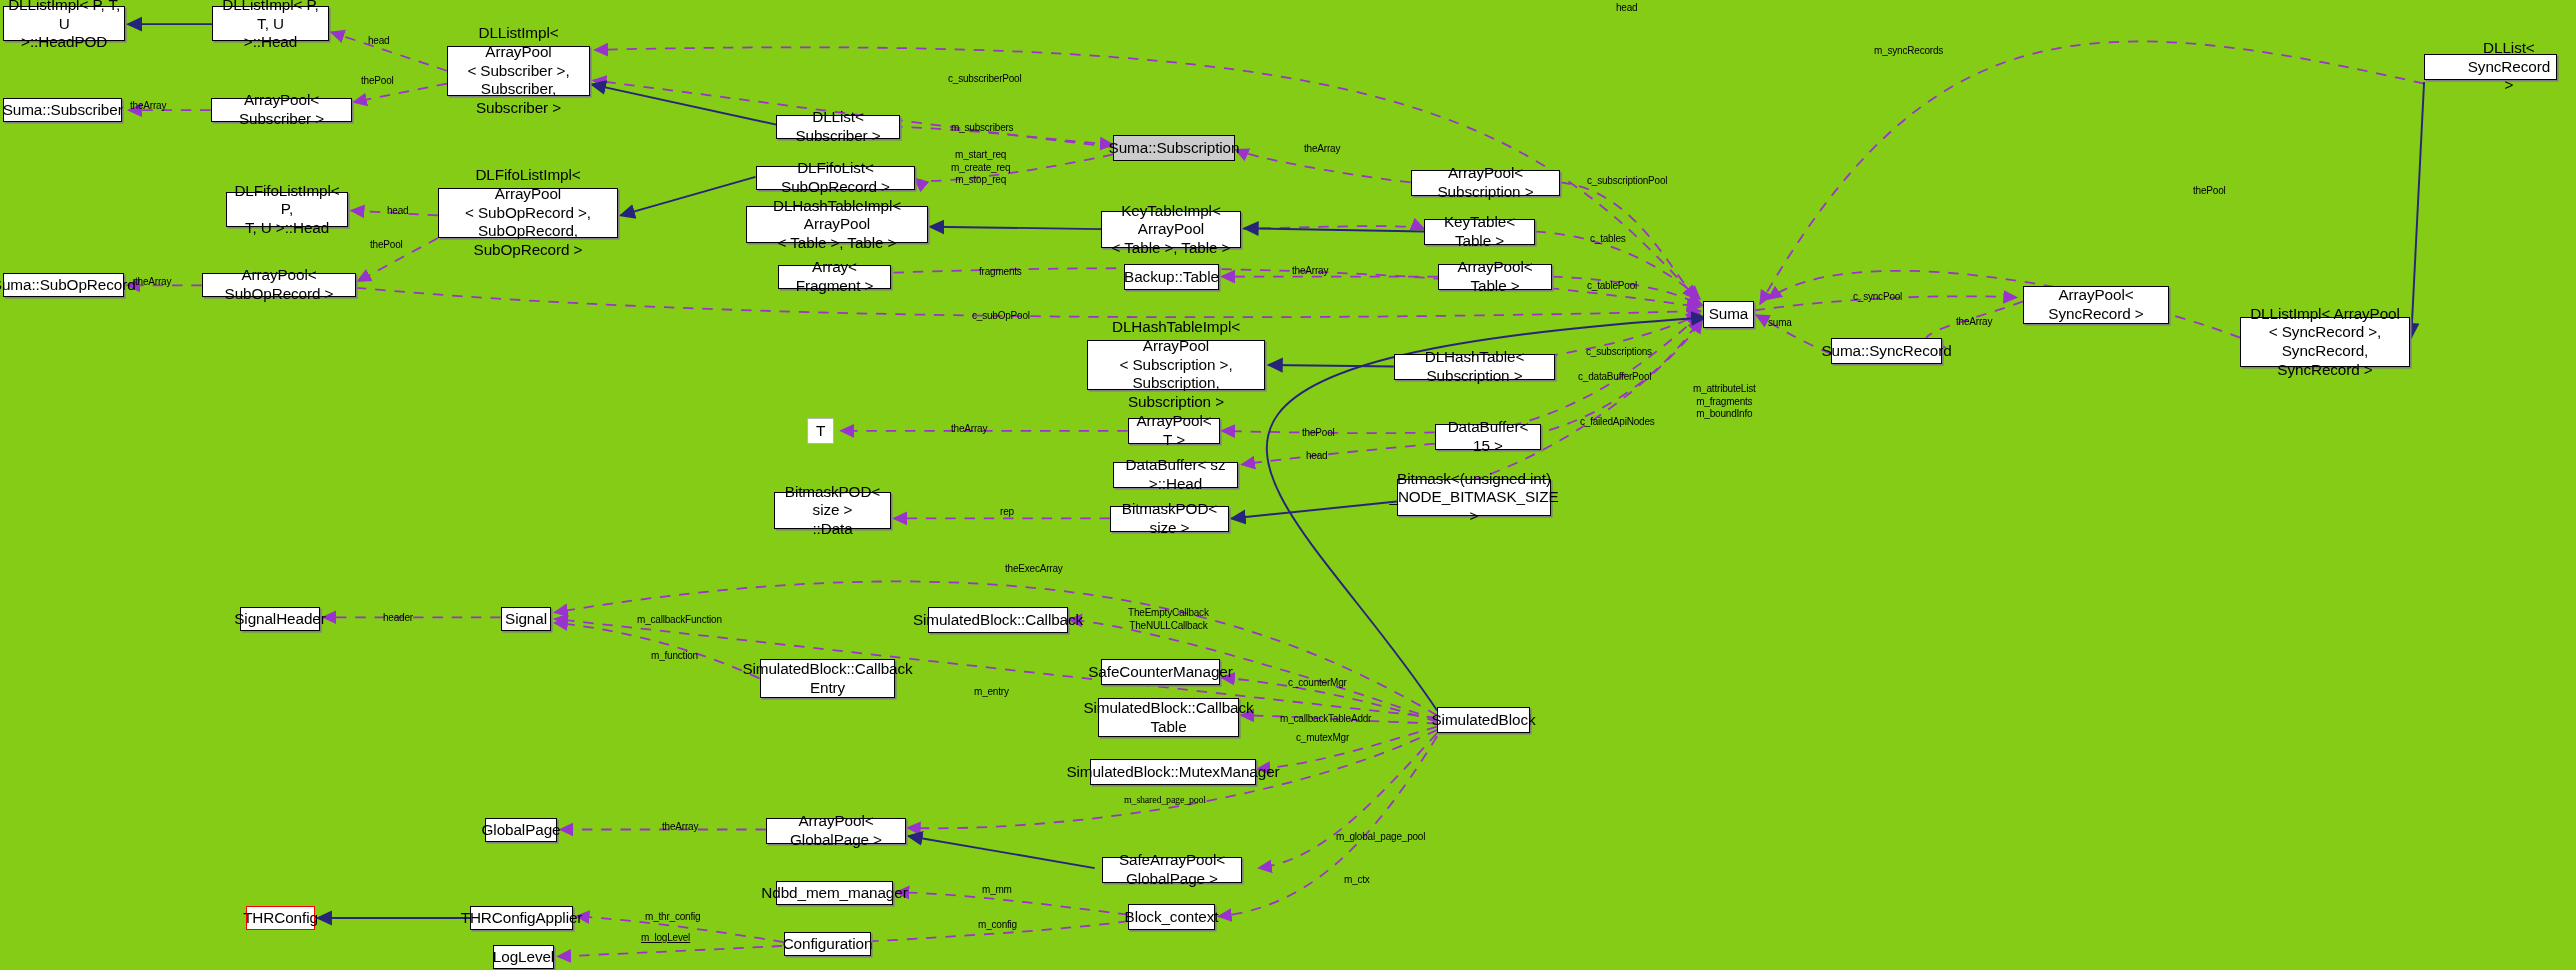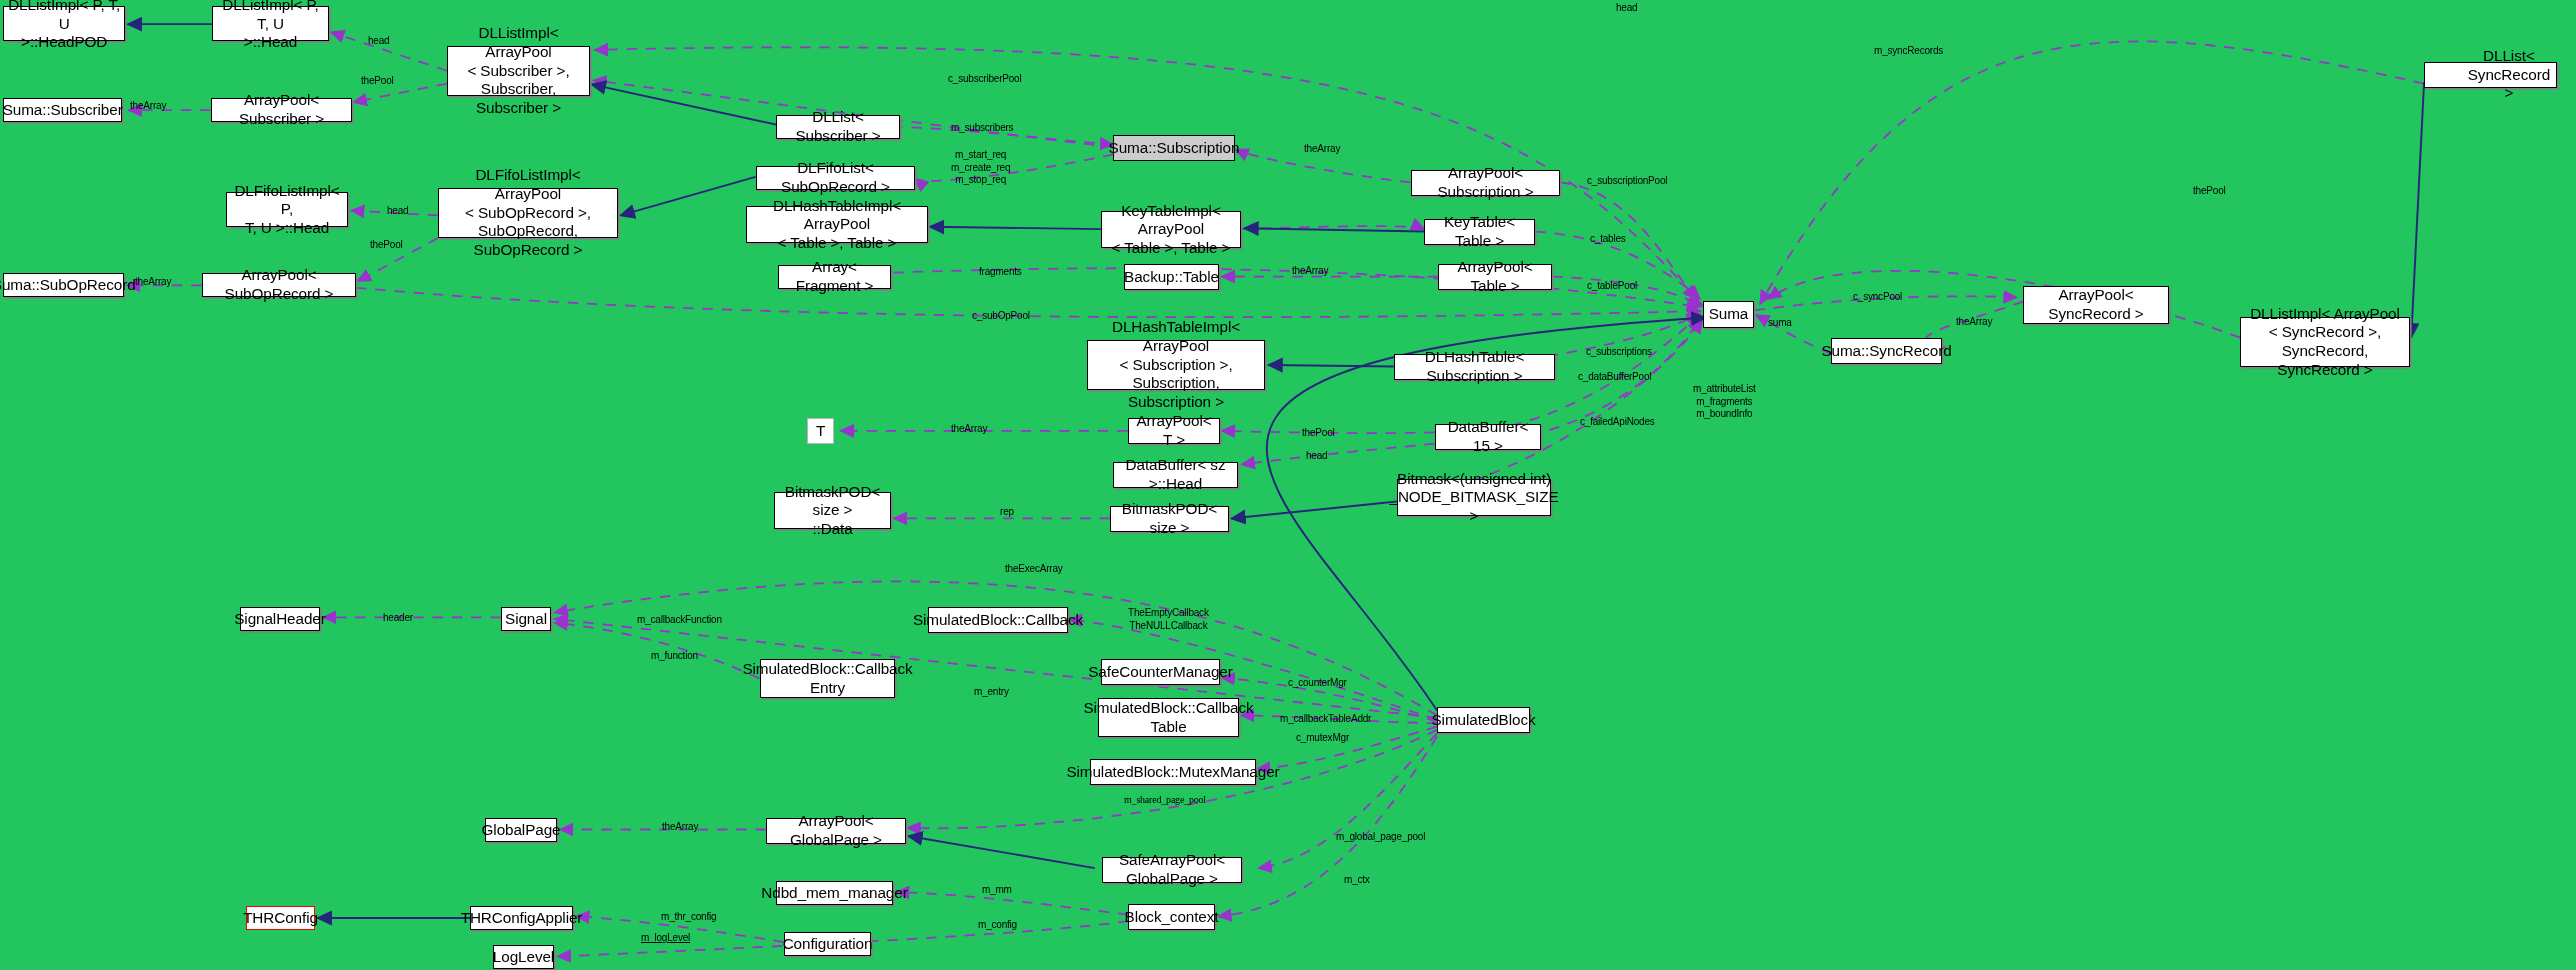--- a/index.html
+++ b/index.html
@@ -1,17 +1,17 @@
 <!DOCTYPE html>
 <html style="font-size:13px"><head>
 <meta charset="utf-8">
 <style>
   html,body{margin:0;padding:0;background:#ffffff;}
   body{font-family:"Liberation Sans",sans-serif;}
-  #canvas{position:relative;width:2576px;height:971px;background:#22c55e;overflow:hidden;}
+  #canvas{position:relative;width:2576px;height:971px;background:#84cc16;overflow:hidden;}
   .node{
     position:absolute;
     box-sizing:border-box;
     border:0.8px solid #000;
     background:#ffffff;
     color:#000;
     display:flex;
     align-items:center;
     justify-content:center;
     text-align:center;
@@ -140,21 +140,21 @@
       <div class="node shadow" style="left: 3.2px; top: 273px; width: 121px; height: 24px;">Suma::SubOpRecord</div>
       <div class="node shadow" style="left: 202px; top: 273px; width: 154px; height: 24px;">ArrayPool&lt; SubOpRecord &gt;</div>
       <div class="node shadow" style="left: 778px; top: 265px; width: 113px; height: 24px;">Array&lt; Fragment &gt;</div>
       <div class="node shadow" style="left: 1124px; top: 264px; width: 95px; height: 26px;">Backup::Table</div>
       <div class="node shadow" style="left: 1438px; top: 264px; width: 114px; height: 26px;">ArrayPool&lt; Table &gt;</div>
       <div class="node shadow" style="left: 1703px; top: 301px; width: 51px; height: 27px;">Suma</div>
       <div class="node shadow" style="left: 2023px; top: 286px; width: 146px; height: 38px;">ArrayPool&lt; SyncRecord &gt;</div>
       <div class="node shadow" style="left: 2240px; top: 317px; width: 170px; height: 50px;">DLListImpl&lt; ArrayPool
 &lt; SyncRecord &gt;, SyncRecord,
 SyncRecord &gt;</div>
-      <div class="node shadow" style="left: 2424px; top: 62px; width: 133px; height: 26px; padding-left: 40px;">DLList&lt; SyncRecord &gt;</div>
+      <div class="node shadow" style="left: 2424px; top: 54px; width: 133px; height: 26px; padding-left: 40px;">DLList&lt; SyncRecord &gt;</div>
       <div class="node shadow" style="left: 1831px; top: 338px; width: 111px; height: 26px;">Suma::SyncRecord</div>
       <div class="node shadow" style="left: 1087px; top: 340px; width: 178px; height: 50px;">DLHashTableImpl&lt; ArrayPool
 &lt; Subscription &gt;, Subscription,
 Subscription &gt;</div>
       <div class="node shadow" style="left: 1394px; top: 354px; width: 161px; height: 26px;">DLHashTable&lt; Subscription &gt;</div>
       <div class="node pale" style="left: 807px; top: 418px; width: 27px; height: 26px;">T</div>
       <div class="node shadow" style="left: 1128px; top: 418px; width: 92px; height: 26px;">ArrayPool&lt; T &gt;</div>
       <div class="node shadow" style="left: 1435px; top: 424px; width: 106px; height: 26px;">DataBuffer&lt; 15 &gt;</div>
       <div class="node shadow" style="left: 1113px; top: 462px; width: 125px; height: 26px;">DataBuffer&lt; sz &gt;::Head</div>
       <div class="node shadow" style="left: 774px; top: 492px; width: 117px; height: 37px;">BitmaskPOD&lt; size &gt;
@@ -225,18 +225,18 @@
       <div class="edgelabel" style="left: 651px; top: 650px;">m_function</div>
       <div class="edgelabel" style="left: 974px; top: 686px;">m_entry</div>
       <div class="edgelabel" style="left: 1288px; top: 677px;">c_counterMgr</div>
       <div class="edgelabel" style="left: 1280px; top: 713px;">m_callbackTableAddr</div>
       <div class="edgelabel" style="left: 1296px; top: 732px;">c_mutexMgr</div>
       <div class="edgelabel" style="left: 1124px; top: 794px; font-family: Liberation Serif, serif;">m_shared_page_pool</div>
       <div class="edgelabel" style="left: 662px; top: 821px;">theArray</div>
       <div class="edgelabel" style="left: 1336px; top: 831px;">m_global_page_pool</div>
       <div class="edgelabel" style="left: 1344px; top: 874px;">m_ctx</div>
       <div class="edgelabel" style="left: 982px; top: 884px;">m_mm</div>
-      <div class="edgelabel" style="left: 661px; top: 911px;">m_thr_config</div>
+      <div class="edgelabel" style="left: 645px; top: 911px;">m_thr_config</div>
       <div class="edgelabel" style="left: 978px; top: 919px;">m_config</div>
       <div class="edgelabel" style="left: 641px; top: 932px; text-decoration: underline;">m_logLevel</div>
     </div>
 </div>
 
 
 </body></html>

